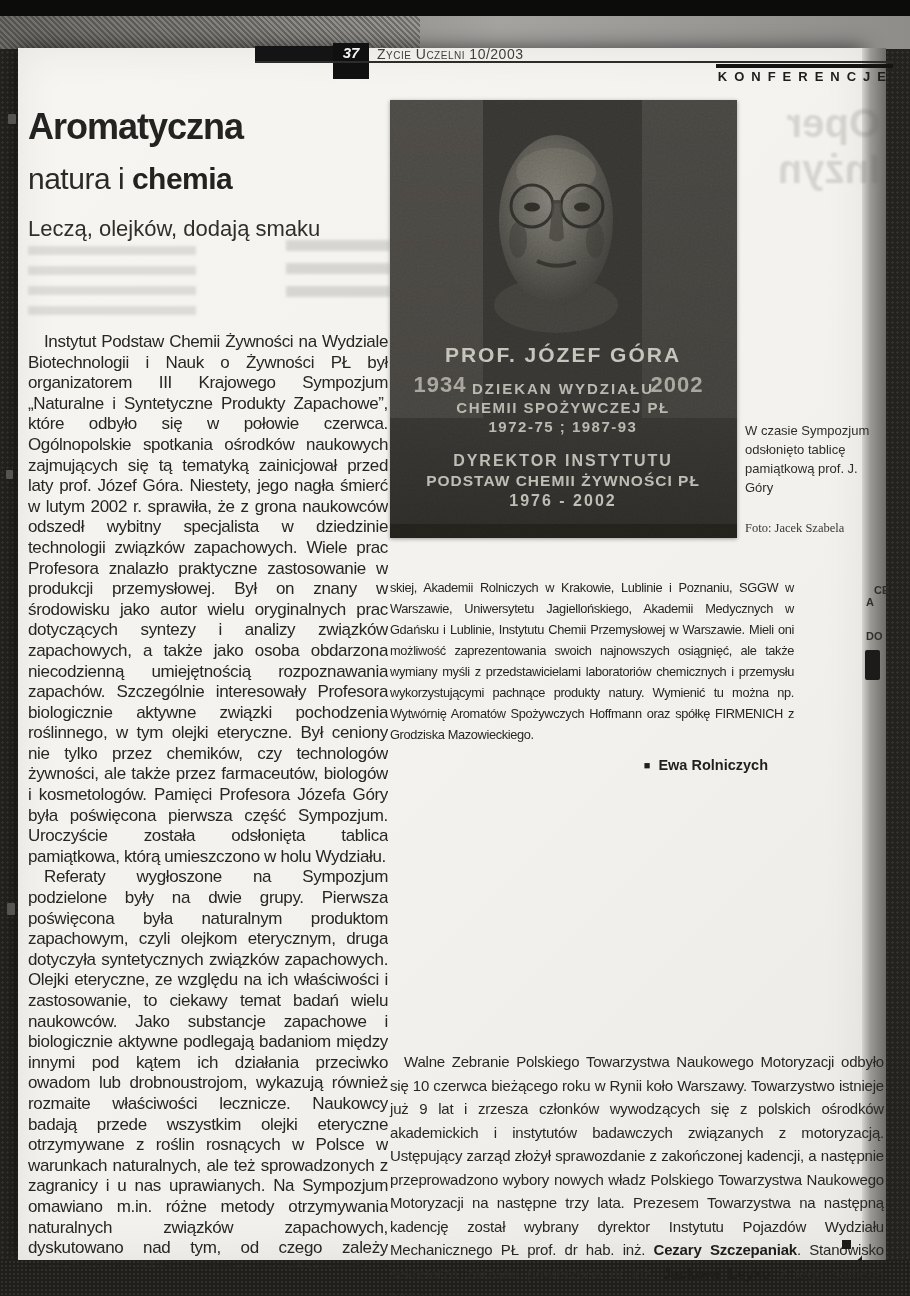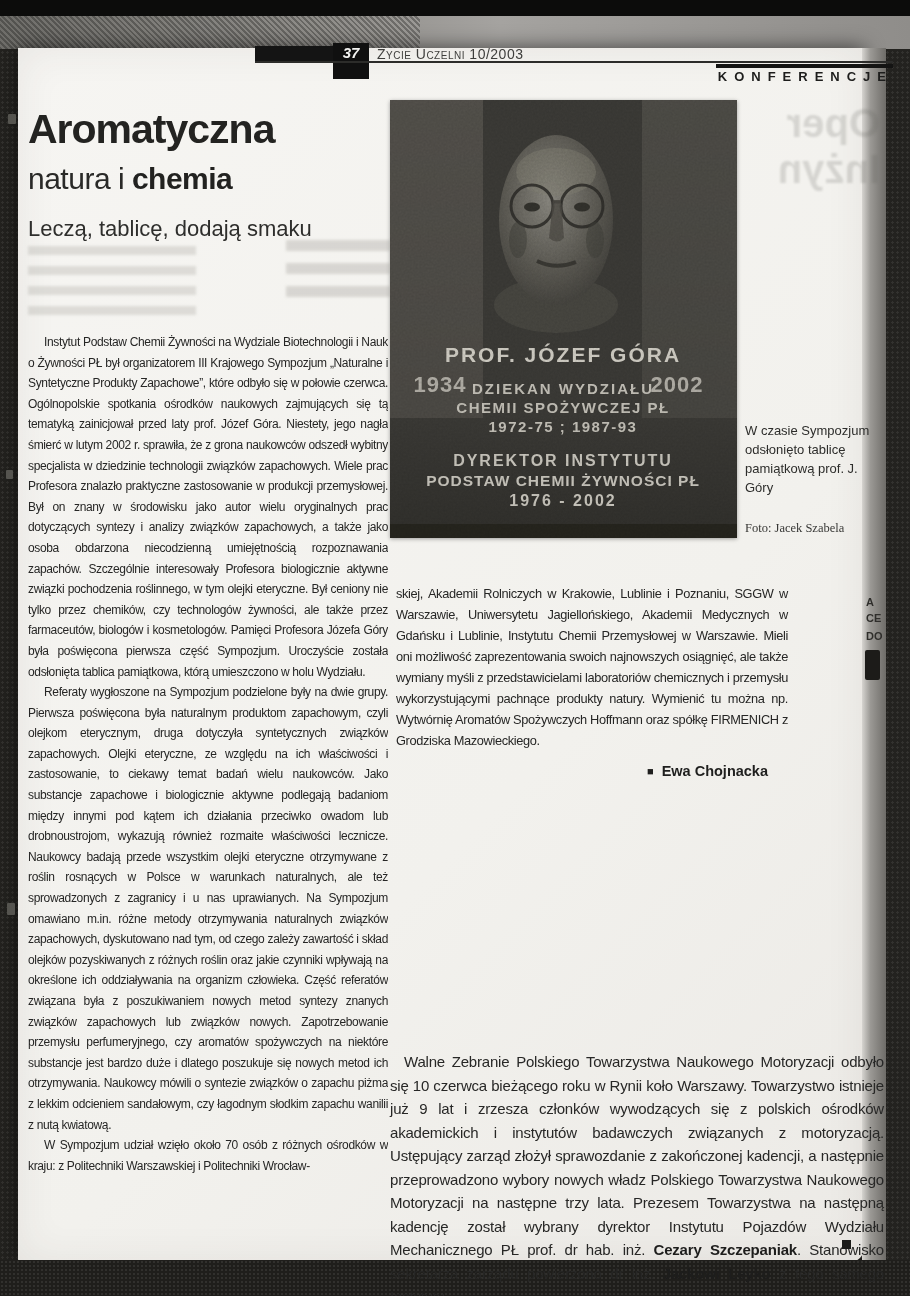--- a/index.html
+++ b/index.html
@@ -71,38 +71,38 @@
     background:repeating-linear-gradient(180deg, rgba(120,117,110,.42) 0 11px, transparent 11px 23px);
   }
   .ghost-mirror{
     position:absolute;left:740px;top:100px;width:140px;
     transform:scaleX(-1);color:rgba(95,93,88,.20);
     font-weight:bold;font-size:40px;line-height:46px;filter:blur(1.2px);
     pointer-events:none;
   }
 
   
-  .a1-title1{position:absolute;left:28px;top:106px;font-size:41px;font-weight:bold;color:#232321;letter-spacing:-1px;}
+  .a1-title1{position:absolute;left:28px;top:106px;font-size:36px;font-weight:bold;color:#232321;letter-spacing:-1px;}
   .a1-title2{position:absolute;left:28px;top:162px;font-size:30px;color:#2a2a28;letter-spacing:-.5px;}
   .a1-title2 b{color:#222220;}
   .a1-sub{position:absolute;left:28px;top:216px;font-size:22px;color:#2e2e2c;}
 
   
   .col-left{
     position:absolute;left:28px;top:332px;width:360px;height:936px;overflow:hidden;
-    font-size:12px;line-height:20.6px;letter-spacing:-.35px;
+    font-size:17px;line-height:20.6px;letter-spacing:-.35px;
     text-align:justify;color:#262625;
   }
   .col-left p{margin:0;text-indent:16px;}
   .col-right{
     position:absolute;left:390px;top:577px;width:404px;
     font-size:12.8px;line-height:21px;letter-spacing:-.35px;
     text-align:justify;color:#262625;
   }
-  .col-right p{margin:6px;}
+  .col-right p{margin:0;}
   .byline{
     margin-top:10px;text-align:right;padding-right:26px;
     font-size:14.5px;font-weight:600;color:#1f1f1e;letter-spacing:0;
   }
   .byline .sq{font-size:11px;position:relative;top:-1px;margin-right:8px;}
 
   
   .photo{position:absolute;left:390px;top:100px;width:347px;height:438px;box-shadow:0 1px 4px rgba(0,0,0,.35);}
   .photo svg{display:block;}
 
@@ -132,21 +132,21 @@
 <div class="scene">
 
   <div class="cover-bg"></div>
   <div class="cover-top-black"></div>
   <div class="cover-top-texture"></div>
 
   <div class="page"></div>
 
   <div class="edge-strip">
     <div class="edge-frag" style="top:548px;">A</div>
-    <div class="edge-frag" style="top:564px;">CE</div>
+    <div class="edge-frag" style="top:536px;margin-left:8px;">CE</div>
     <div class="edge-frag" style="top:582px;">DO</div>
     <div class="edge-blob" style="top:602px;"></div>
   </div>
   <div class="cover-bottom"></div>
 
   <div class="hdr-bar"></div>
   <div class="hdr-num">37</div>
   <div class="hdr-journal">Życie Uczelni 10/2003</div>
   <div class="hdr-rule"></div>
   <div class="hdr-thick"></div>
@@ -154,21 +154,21 @@
 
   <div class="ghost-block ghost-lines-left"></div>
   <div class="ghost-block ghost-lines-title"></div>
   <div class="ghost-mirror">
     <div>Oper</div>
     <div>Inżyn</div>
   </div>
 
   <div class="a1-title1">Aromatyczna</div>
   <div class="a1-title2"><span>natura i </span><b>chemia</b></div>
-  <div class="a1-sub">Leczą, tablicę, dodają smaku</div>
+  <div class="a1-sub">Leczą, olejków, dodają smaku</div>
 
   <div class="photo">
     <svg width="347" height="438" viewBox="0 0 347 438" xmlns="http://www.w3.org/2000/svg">
       <defs>
         <linearGradient id="bgGrad" x1="0" y1="0" x2="0" y2="1">
           <stop offset="0" stop-color="#57554f"></stop>
           <stop offset=".5" stop-color="#454440"></stop>
           <stop offset="1" stop-color="#32312d"></stop>
         </linearGradient>
         <radialGradient id="faceGrad" cx="45%" cy="38%" r="75%">
@@ -224,21 +224,21 @@
 
   <div class="col-left">
     <p>Instytut Podstaw Chemii Żywności na Wydziale Biotechnologii i Nauk o Żywności PŁ był organizatorem III Krajowego Sympozjum „Naturalne i Syntetyczne Produkty Zapachowe”, które odbyło się w połowie czerwca. Ogólnopolskie spotkania ośrodków naukowych zajmujących się tą tematyką zainicjował przed laty prof. Józef Góra. Niestety, jego nagła śmierć w lutym 2002 r. sprawiła, że z grona naukowców odszedł wybitny specjalista w dziedzinie technologii związków zapachowych. Wiele prac Profesora znalazło praktyczne zastosowanie w produkcji przemysłowej. Był on znany w środowisku jako autor wielu oryginalnych prac dotyczących syntezy i analizy związków zapachowych, a także jako osoba obdarzona niecodzienną umiejętnością rozpoznawania zapachów. Szczególnie interesowały Profesora biologicznie aktywne związki pochodzenia roślinnego, w tym olejki eteryczne. Był ceniony nie tylko przez chemików, czy technologów żywności, ale także przez farmaceutów, biologów i kosmetologów. Pamięci Profesora Józefa Góry była poświęcona pierwsza część Sympozjum. Uroczyście została odsłonięta tablica pamiątkowa, którą umieszczono w holu Wydziału.</p>
     <p>Referaty wygłoszone na Sympozjum podzielone były na dwie grupy. Pierwsza poświęcona była naturalnym produktom zapachowym, czyli olejkom eterycznym, druga dotyczyła syntetycznych związków zapachowych. Olejki eteryczne, ze względu na ich właściwości i zastosowanie, to ciekawy temat badań wielu naukowców. Jako substancje zapachowe i biologicznie aktywne podlegają badaniom między innymi pod kątem ich działania przeciwko owadom lub drobnoustrojom, wykazują również rozmaite właściwości lecznicze. Naukowcy badają przede wszystkim olejki eteryczne otrzymywane z roślin rosnących w Polsce w warunkach naturalnych, ale też sprowadzonych z zagranicy i u nas uprawianych. Na Sympozjum omawiano m.in. różne metody otrzymywania naturalnych związków zapachowych, dyskutowano nad tym, od czego zależy zawartość i skład olejków pozyskiwanych z różnych roślin oraz jakie czynniki wpływają na określone ich oddziaływania na organizm człowieka. Część referatów związana była z poszukiwaniem nowych metod syntezy znanych związków zapachowych lub związków nowych. Zapotrzebowanie przemysłu perfumeryjnego, czy aromatów spożywczych na niektóre substancje jest bardzo duże i dlatego poszukuje się nowych metod ich otrzymywania. Naukowcy mówili o syntezie związków o zapachu piżma z lekkim odcieniem sandałowym, czy łagodnym słodkim zapachu wanilii z nutą kwiatową.</p>
     <p>W Sympozjum udział wzięło około 70 osób z różnych ośrodków w kraju: z Politechniki Warszawskiej i Politechniki Wrocław-</p>
   </div>
 
   <div class="col-right">
     <p>skiej, Akademii Rolniczych w Krakowie, Lublinie i Poznaniu, SGGW w Warszawie, Uniwersytetu Jagiellońskiego, Akademii Medycznych w Gdańsku i Lublinie, Instytutu Chemii Przemysłowej w Warszawie. Mieli oni możliwość zaprezentowania swoich najnowszych osiągnięć, ale także wymiany myśli z przedstawicielami laboratoriów chemicznych i przemysłu wykorzystującymi pachnące produkty natury. Wymienić tu można np. Wytwórnię Aromatów Spożywczych Hoffmann oraz spółkę FIRMENICH z Grodziska Mazowieckiego.</p>
     <div class="byline">
-      <span class="sq">■</span><span>Ewa Chojnacka</span>
+      <span class="sq">■</span><span>Ewa Rolniczych</span>
     </div>
   </div>
 
   <div class="a2-body">
     <span>Walne Zebranie Polskiego Towarzystwa Naukowego Motoryzacji odbyło się 10 czerwca bieżącego roku w Rynii koło Warszawy. Towarzystwo istnieje już 9 lat i zrzesza członków wywodzących się z polskich ośrodków akademickich i instytutów badawczych związanych z motoryzacją. Ustępujący zarząd złożył sprawozdanie z zakończonej kadencji, a następnie przeprowadzono wybory nowych władz Polskiego Towarzystwa Naukowego Motoryzacji na następne trzy lata. Prezesem Towarzystwa na następną kadencję został wybrany dyrektor Instytutu Pojazdów Wydziału Mechanicznego PŁ prof. dr hab. inż. </span><b>Cezary Szczepaniak</b><span>. Stanowisko sekretarza zarządu powierzono dr inż. </span><b>Jackowi Leyko</b><span> z tego samego Instytutu.</span>
   </div>
   <div class="end-square"></div>
 
   <div class="speck" style="left:8px;top:114px;width:8px;height:10px;"></div>
   <div class="speck" style="left:6px;top:470px;width:7px;height:9px;"></div>

